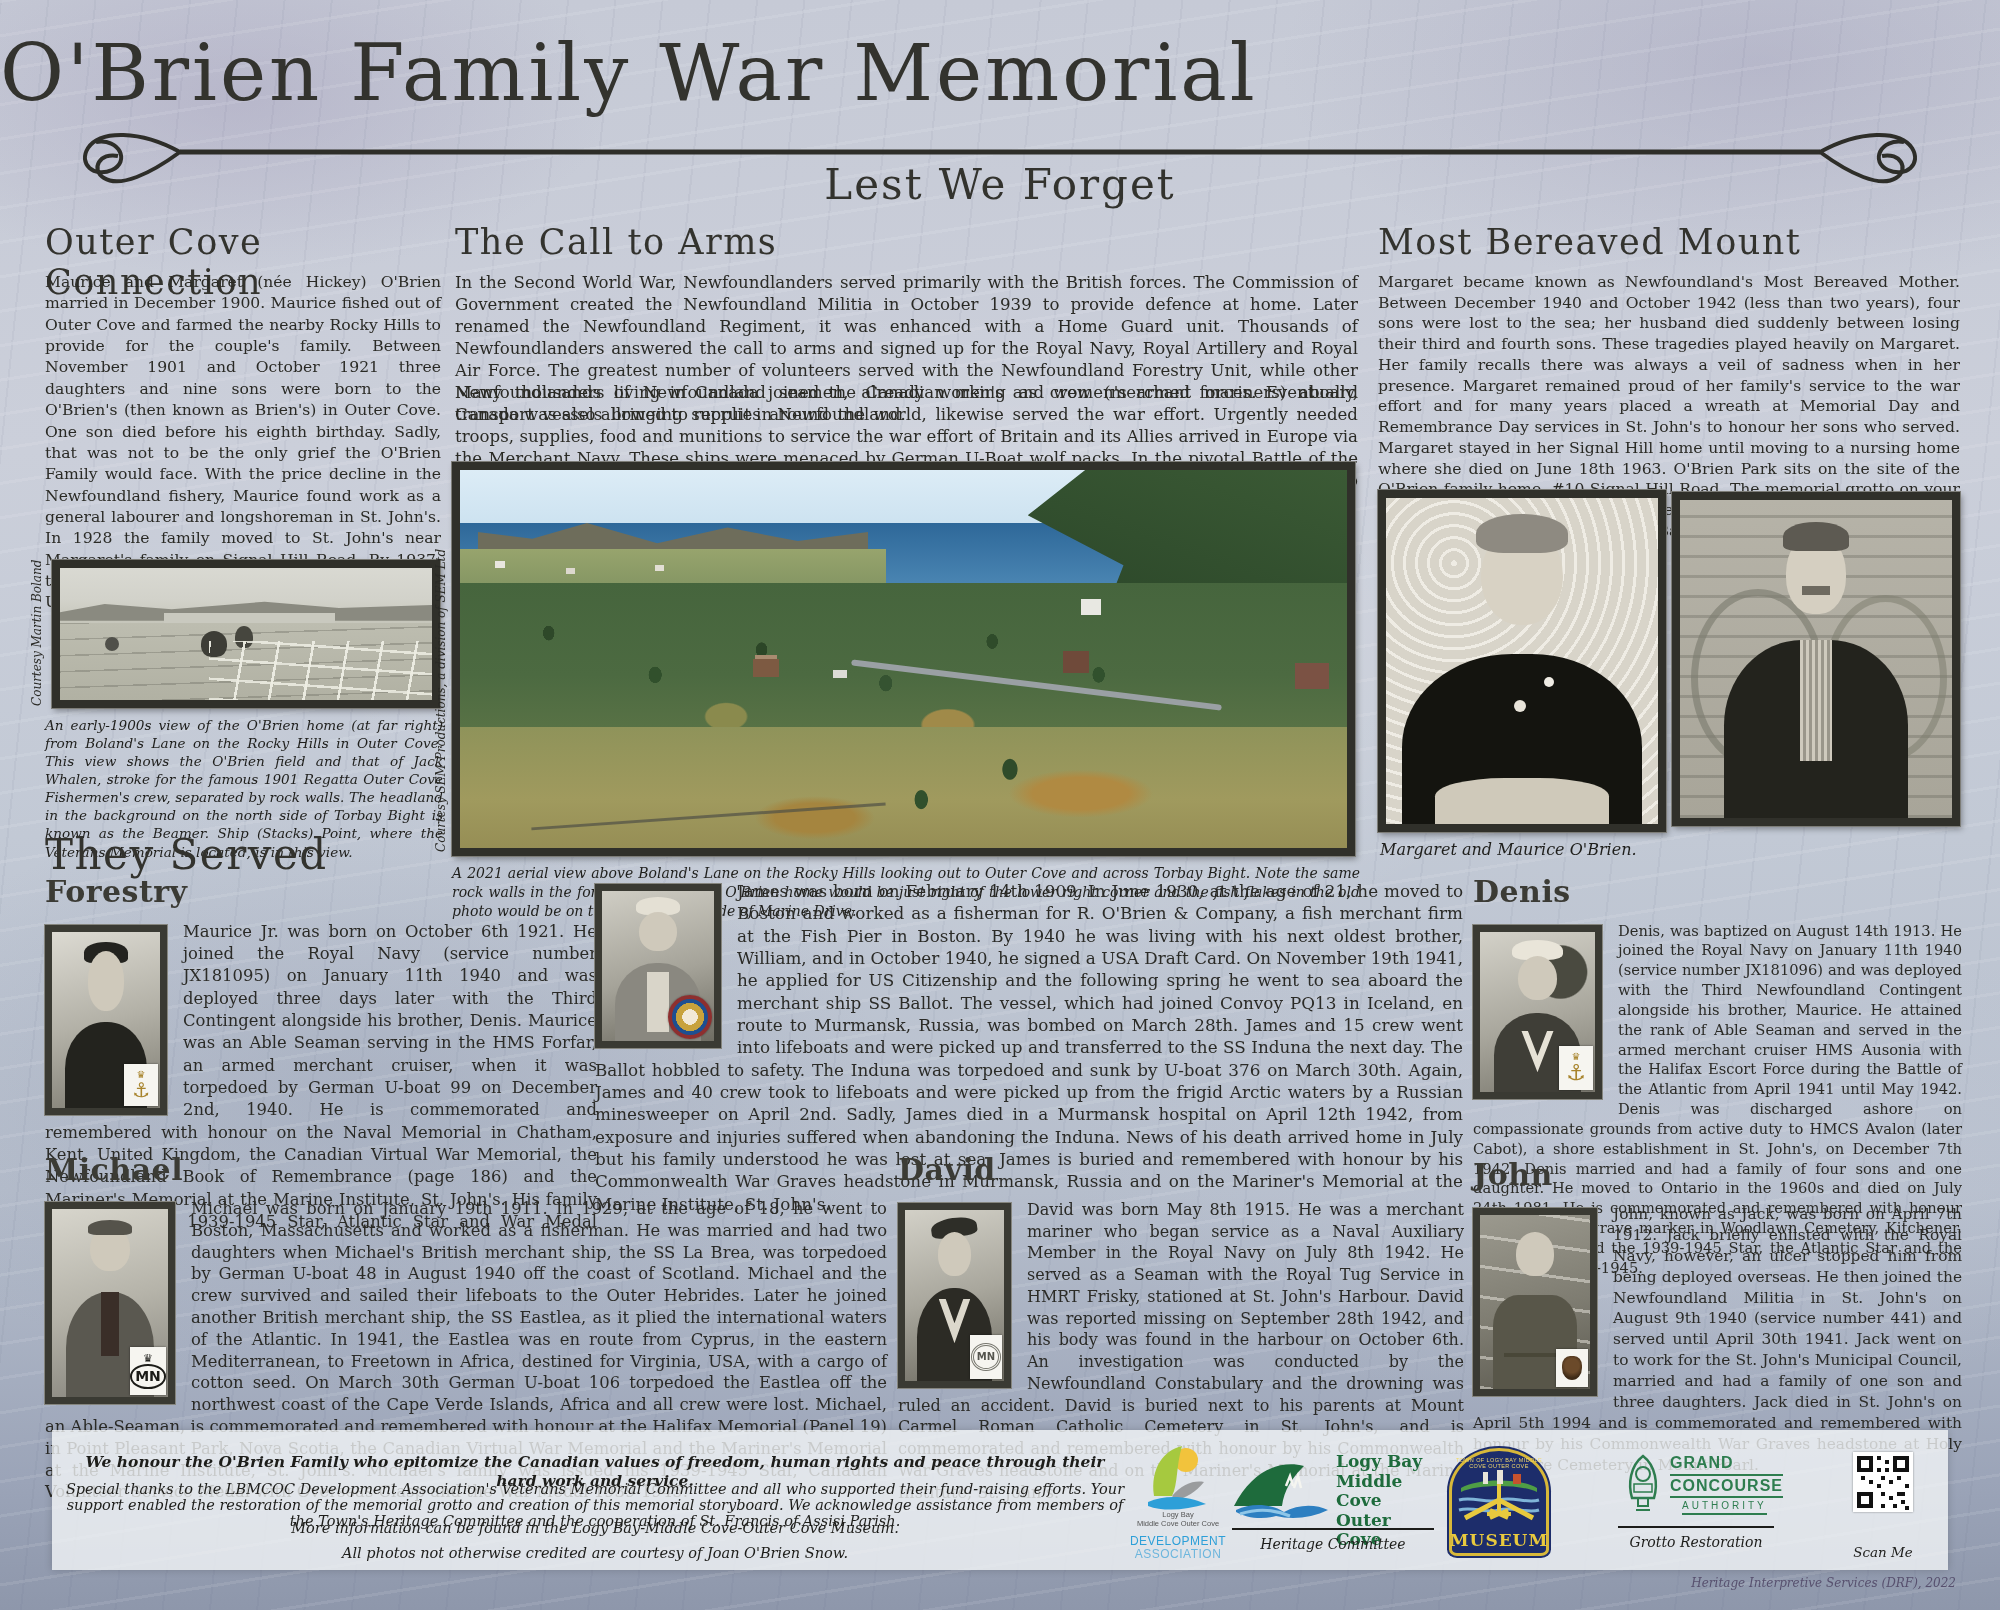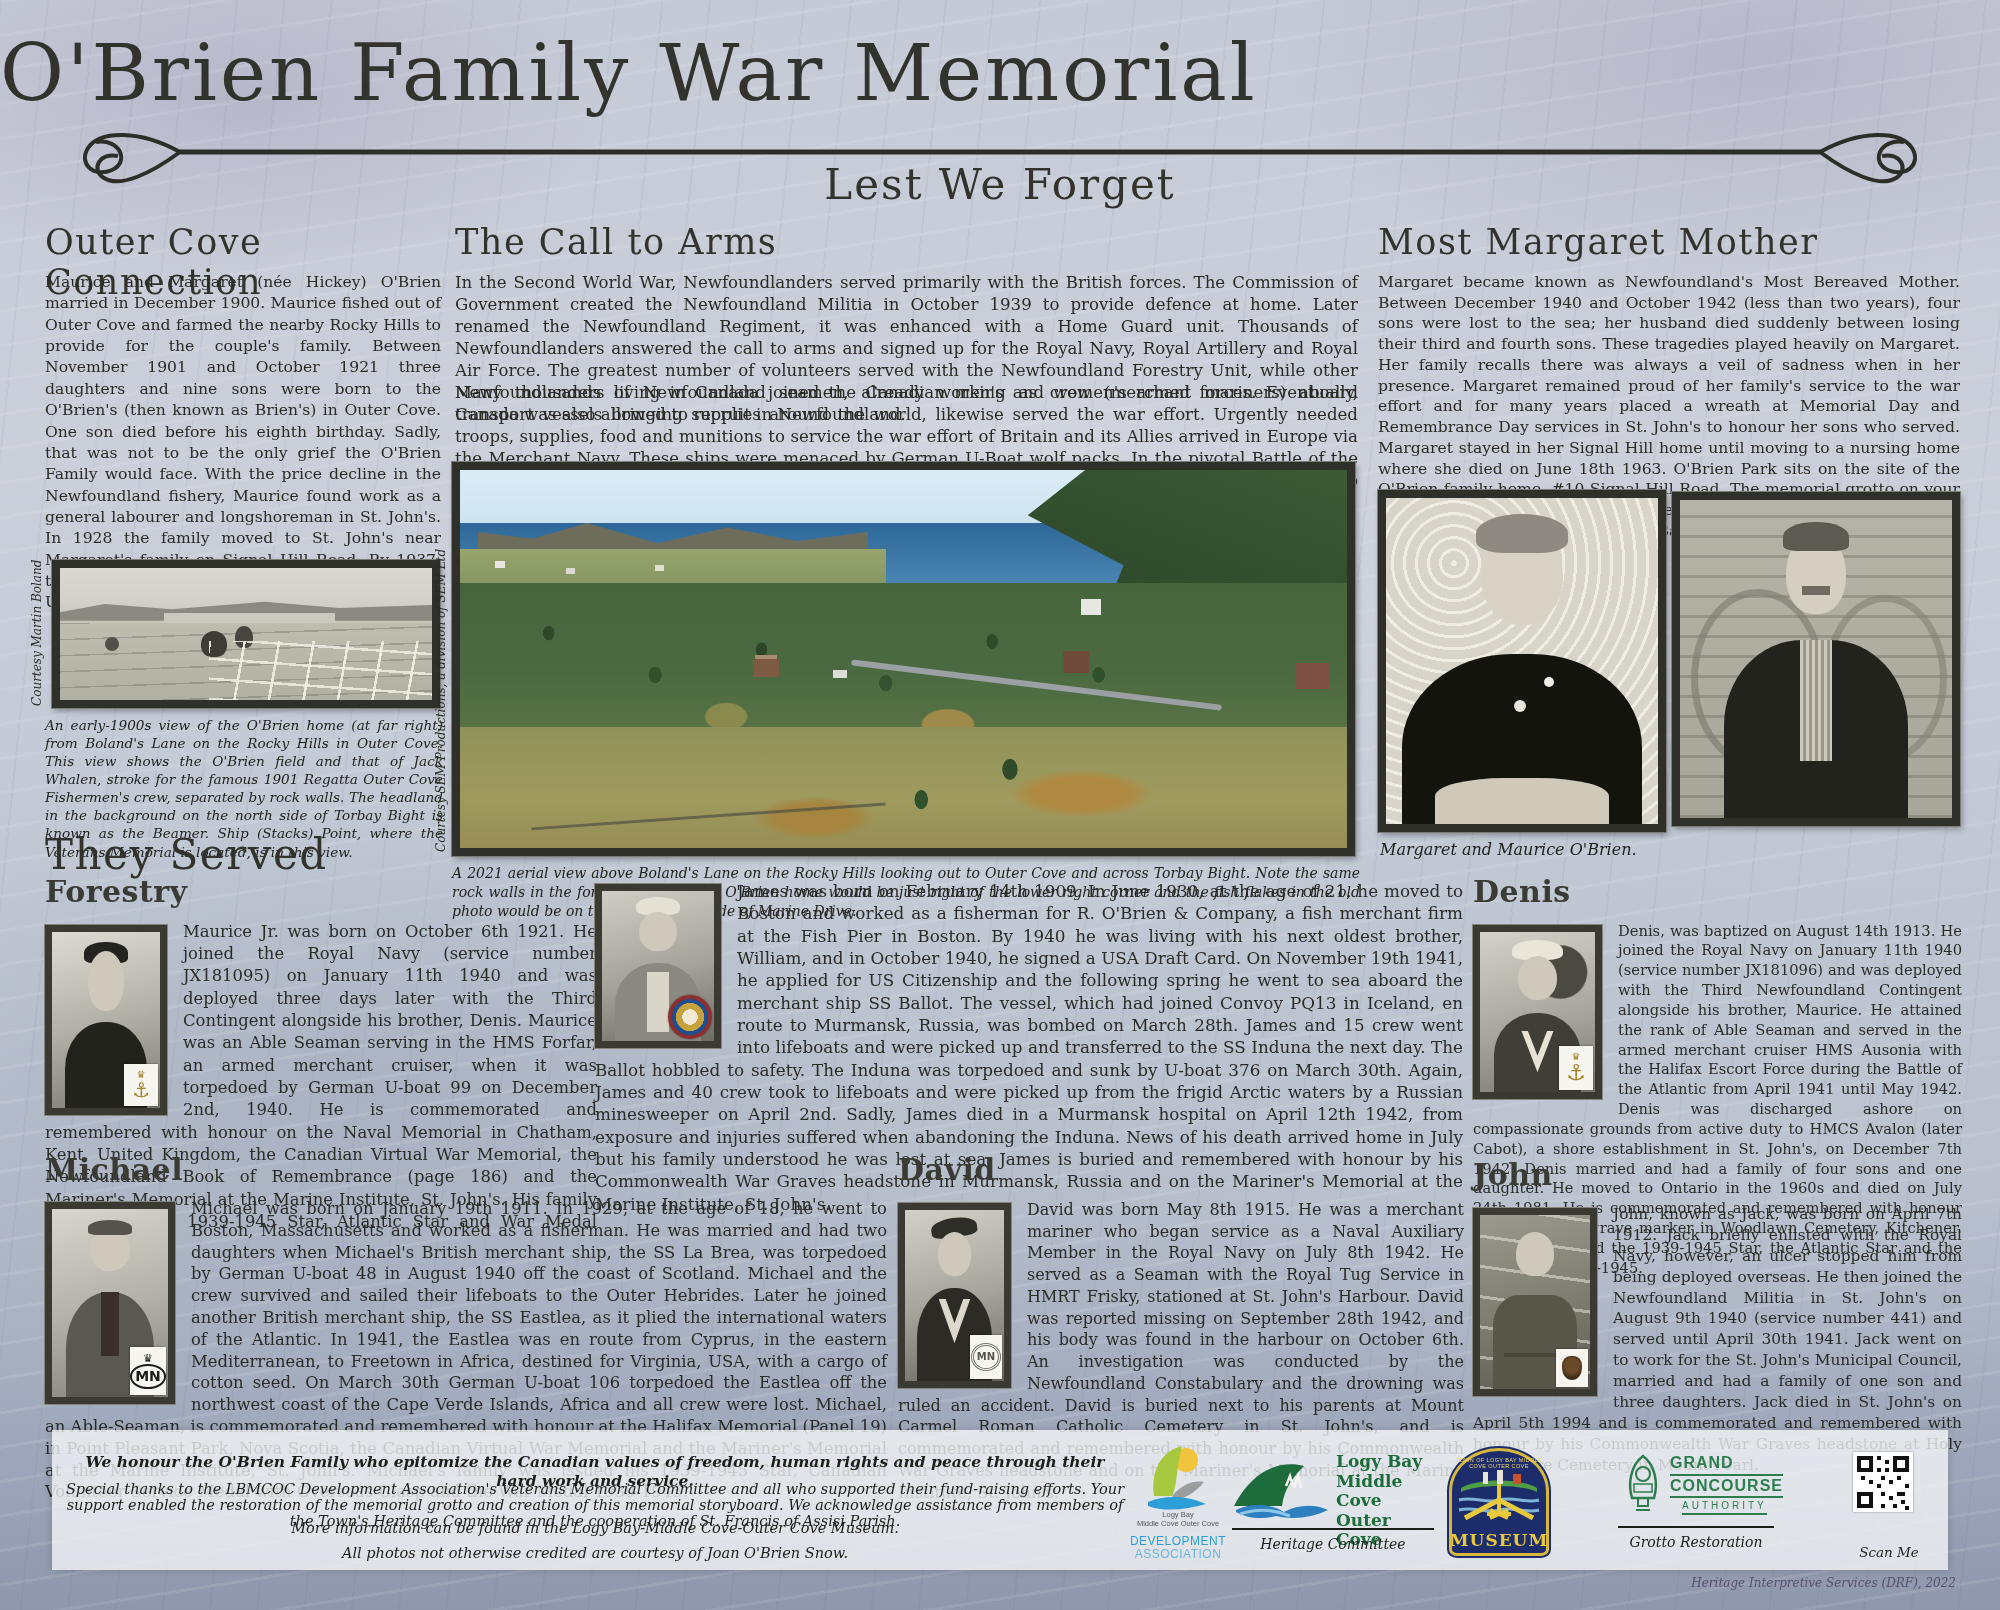--- a/index.html
+++ b/index.html
@@ -127,21 +127,21 @@
       <div class="lay" style="left:70%;top:34%;width:20px;height:16px;background:#e8e8e2;"></div>
       <div class="lay" style="left:68%;top:48%;width:26px;height:22px;background:#6f4a3a;"></div>
       <div class="lay" style="right:2%;top:51%;width:34px;height:26px;background:#7b5244;"></div>
       <div class="lay" style="left:42%;top:53%;width:14px;height:8px;background:#dcdcd6;"></div>
       <div class="lay" style="left:8%;bottom:8%;width:40%;height:3px;background:rgba(80,80,70,.7);transform:rotate(-4deg);"></div>
     </div>
   </div>
   <div class="vcred" style="left:434px;top:852px;">Courtesy SEM Productions, a division of SEM Ltd</div>
   <div class="abs cap" style="left:452px;top:864px;width:908px;font-size:14px;line-height:1.35;text-align:justify;">A 2021 aerial view above Boland's Lane on the Rocky Hills looking out to Outer Cove and across Torbay Bight. Note the same rock walls in the foreground. The old O'Brien home would be just right of the lower right corner and the fish flakes in the old photo would be on the east (upper) side of Marine Drive.</div>
 
-  <div class="abs disp" style="left:1378px;top:222px;width:600px;font-size:35px;">Most Margaret Mother</div>
+  <div class="abs disp" style="left:1378px;top:222px;width:600px;font-size:35px;">Most Bereaved Mount</div>
   <div class="abs body" style="left:1378px;top:272px;width:582px;font-size:15.6px;line-height:1.33;">Margaret became known as Newfoundland's Most Bereaved Mother. Between December 1940 and October 1942 (less than two years), four sons were lost to the sea; her husband died suddenly between losing their third and fourth sons. These tragedies played heavily on Margaret. Her family recalls there was always a veil of sadness when in her presence. Margaret remained proud of her family's service to the war effort and for many years placed a wreath at Memorial Day and Remembrance Day services in St. John's to honour her sons who served. Margaret stayed in her Signal Hill home until moving to a nursing home where she died on June 18th 1963. O'Brien Park sits on the site of the O'Brien family home, #10 Signal Hill Road. The memorial grotto on your right was commissioned by Margaret in the 1950s and built by Richard Mahon (senior and junior) of Logy Bay to honour the deceased members of Margaret O'Brien's family.</div>
 
   <div class="frame" style="left:1378px;top:490px;width:288px;height:342px;">
     <div class="ph">
       <div class="lay" style="inset:0;background:
         repeating-radial-gradient(circle at 25% 20%, #efece4 0 3px, #d8d4c9 3px 12px),
         #ddd9cf;"></div>
       <div class="lay" style="left:6%;bottom:-10%;width:88%;height:62%;background:#14140f;border-radius:46% 46% 0 0;"></div>
       <div class="lay" style="left:35%;top:9%;width:30%;height:30%;background:#d8d2c4;border-radius:50% 50% 48% 48%;"></div>
       <div class="lay" style="left:33%;top:5%;width:34%;height:12%;background:#8e8a81;border-radius:50% 50% 30% 30%;"></div>
@@ -360,17 +360,17 @@
         <rect x="14" y="20" width="2" height="2"></rect>
           <rect x="18" y="22" width="2" height="2"></rect>
         <rect x="22" y="20" width="4" height="2"></rect>
           <rect x="14" y="26" width="2" height="2"></rect>
         <rect x="20" y="26" width="2" height="2"></rect>
           <rect x="24" y="24" width="2" height="2"></rect>
         <rect x="26" y="27" width="2" height="2"></rect>
           <rect x="16" y="8" width="2" height="2"></rect>
       </g>
     </svg>
-    <div class="loglab" style="left:0;top:92px;width:60px;font-size:13.5px;margin-left:6px;">Scan Me</div>
+    <div class="loglab" style="left:0;top:92px;width:60px;font-size:13.5px;">Scan Me</div>
   </div>
 
   <div class="abs" style="right:44px;top:1576px;font-size:12px;font-style:italic;color:#57506e;">Heritage Interpretive Services (DRF), 2022</div>
 </div>
 
 </body></html>

